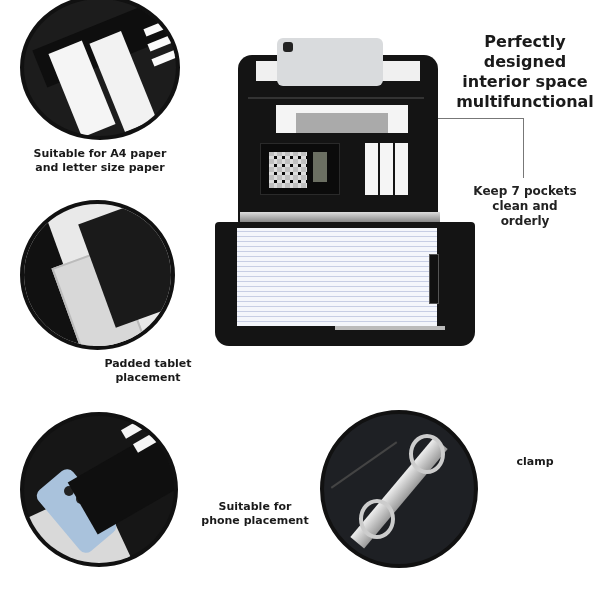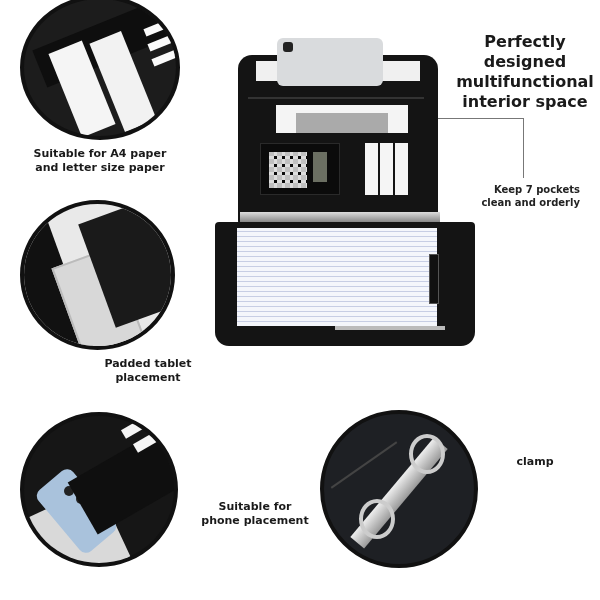--- a/index.html
+++ b/index.html
@@ -1,19 +1,19 @@
 <!DOCTYPE html>
 <html><head>
 <meta charset="utf-8">
 <style>
   html,body{margin:0;padding:0;}
   body{width:600px;height:600px;background:#ffffff;position:relative;overflow:hidden;font-family:"DejaVu Sans","Liberation Sans",sans-serif;}
   .caption{position:absolute;text-align:center;color:#1a1a1a;font-weight:bold;line-height:1.25;}
   .cap-lg{font-size:11px;}
-  .cap-sm{font-size:10px;font-weight:bold;color:#222;text-align:right;}
+  .cap-sm{font-size:12px;font-weight:bold;color:#222;}
   .circle{position:absolute;border-radius:50%;border:4px solid #111;overflow:hidden;background:#1c1c1c;box-sizing:border-box;}
   .abs{position:absolute;}
   .leader{position:absolute;background:#777;}
 </style>
 </head>
 <body>
 
 <div class="circle" style="left:20px;top:-5px;width:160px;height:145px;">
   <div class="abs" style="left:10px;top:20px;width:160px;height:40px;background:#0e0e0e;transform:rotate(-22deg);"></div>
   <div class="abs" style="left:40px;top:45px;width:36px;height:90px;background:#f5f5f5;transform:rotate(-22deg);"></div>
@@ -57,22 +57,22 @@
   <div class="abs" style="left:10px;top:70px;width:130px;height:18px;background:linear-gradient(#eee,#999);transform:rotate(-50deg);"></div>
   <div class="abs" style="left:85px;top:20px;width:28px;height:32px;border:4px solid #ccc;border-radius:50%;"></div>
   <div class="abs" style="left:35px;top:85px;width:28px;height:32px;border:4px solid #ccc;border-radius:50%;"></div>
 </div>
 <div class="caption cap-lg" style="left:480px;top:455px;width:110px;">
   <div>clamp</div>
 </div>
 
 <div class="caption cap-lg" style="left:455px;top:32px;width:140px;font-size:16px;">
   <div>Perfectly designed</div>
+  <div>interior space</div>
   <div>multifunctional</div>
-  <div>interior space</div>
 </div>
 
 <div class="leader" style="left:375px;top:118px;width:148px;height:1px;"></div>
 <div class="leader" style="left:523px;top:118px;width:1px;height:60px;"></div>
 <div class="caption cap-sm" style="left:470px;top:184px;width:110px;">
   <div>Keep 7 pockets</div>
   <div>clean and orderly</div>
 </div>
 
 <div class="abs" style="left:238px;top:55px;width:200px;height:170px;background:#141414;border-radius:14px 14px 4px 4px;">

